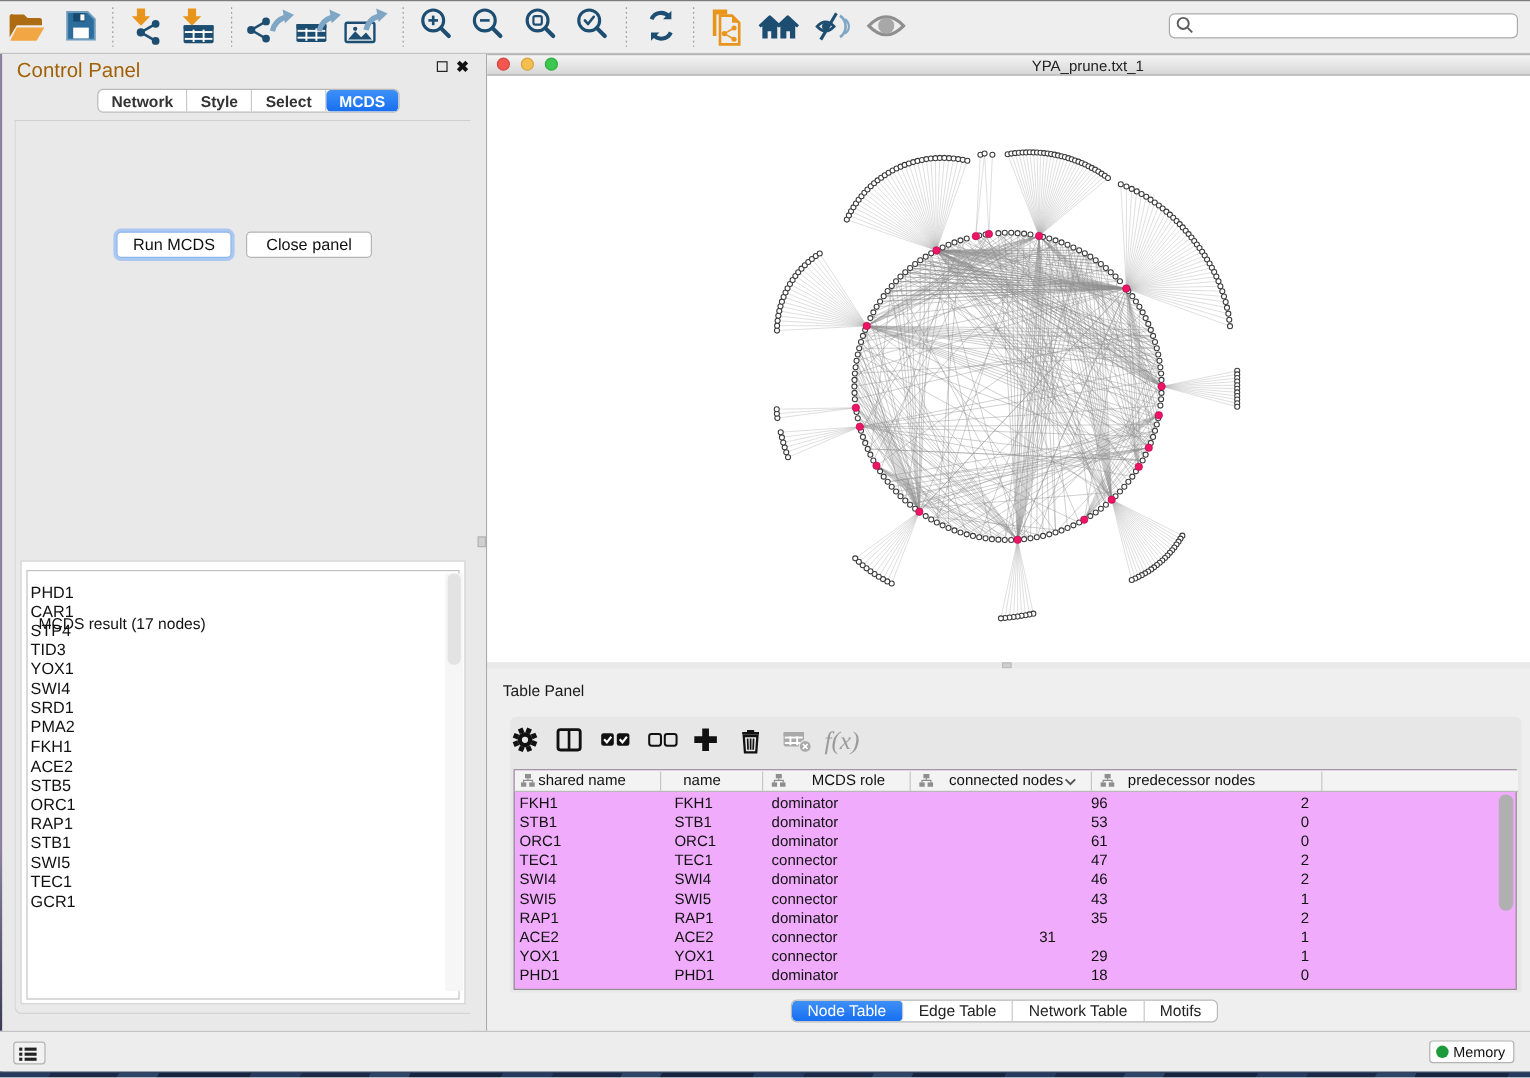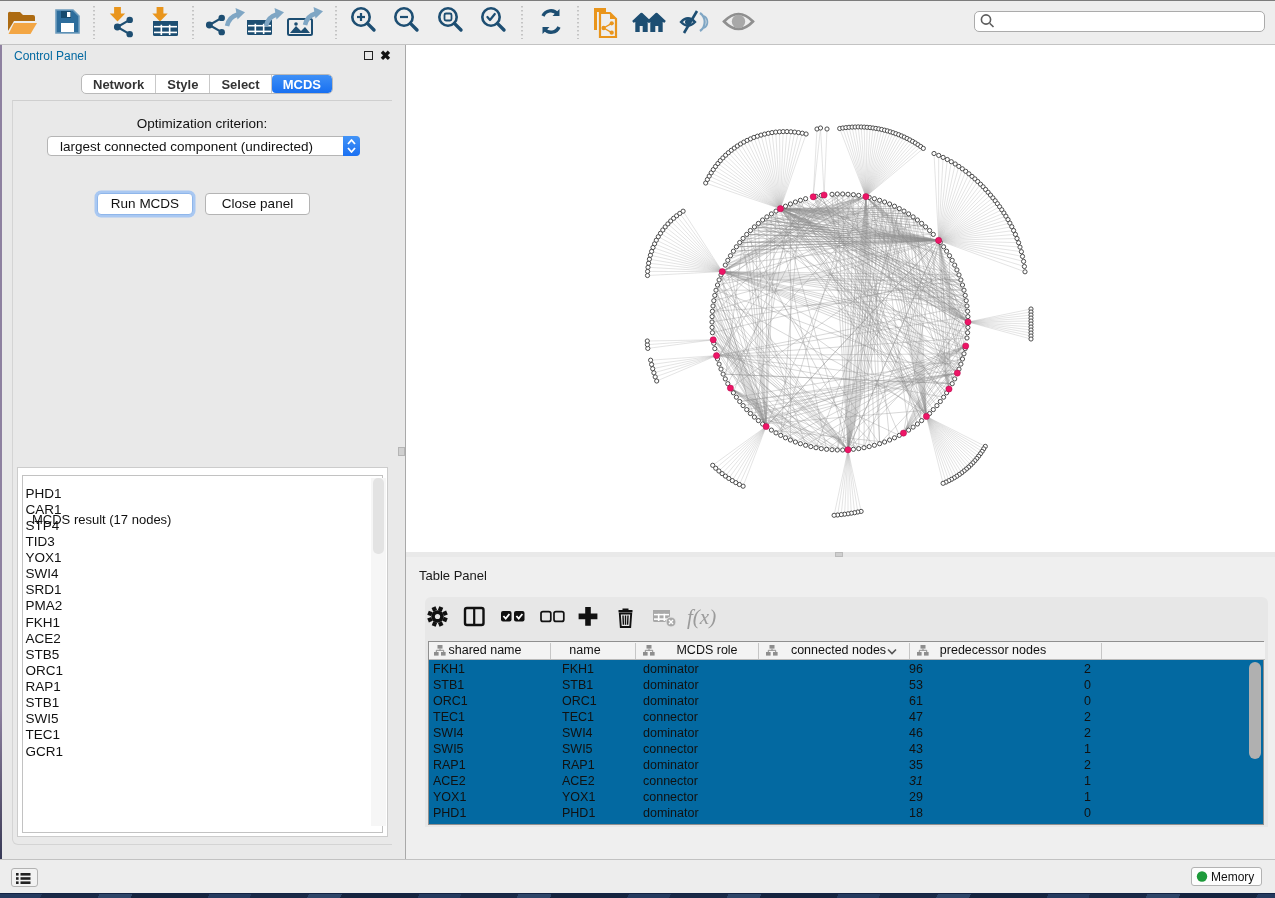--- a/index.html
+++ b/index.html
@@ -4,21 +4,21 @@
 <style>
 * { margin:0; padding:0; box-sizing:border-box; }
 html,body { width:1275px; height:898px; overflow:hidden; }
 body { font-family:"Liberation Sans", sans-serif; background:#ededed; position:relative; }
 .abs { position:absolute; }
 
 #topbar { left:0; top:0; width:1275px; height:45px; background:#eeeeee; border-top:1px solid #7c7c7c; border-bottom:1px solid #c3c3c3; }
 #searchbox { position:absolute; left:974px; top:10px; width:291px; height:21px; background:#fff; border:1px solid #ababab; border-radius:5px; }
 
 #cpanel { left:2px; top:45px; width:403px; height:814px; background:#e9e9e9; }
-#cpanel .title { position:absolute; left:12px; top:4px; font-size:12px; color:#0369a1; }
+#cpanel .title { position:absolute; left:12px; top:4px; font-size:17px; color:#a16207; }
 .wmax { position:absolute; width:9px; height:9px; border:1.5px solid #222; }
 .wclose { position:absolute; font-size:13px; font-weight:bold; color:#111; line-height:1; }
 #tabs { position:absolute; left:79px; top:29px; height:20px; display:flex; border:1px solid #b9b9b9; border-radius:5px; background:#fff; overflow:hidden; }
 #tabs div { font-size:13px; font-weight:600; color:#333; padding:0 11px; line-height:19px; border-right:1px solid #c9c9c9; }
 #tabs div:last-child { border-right:none; }
 #tabs .on { background:linear-gradient(#3f90f6,#176ff1); color:#fff; border-radius:4px; }
 #cpcontent { position:absolute; left:10px; top:55px; width:389px; height:745px; border-radius:0 0 6px 6px; border:1px solid #d4d4d4; border-top:1px solid #cfcfcf; }
 #optlabel { position:absolute; left:0; top:15px; width:378px; text-align:center; font-size:13.5px; color:#111; }
 #dropdown { position:absolute; left:34px; top:35px; width:313px; height:20px; background:#fff; border:1px solid #b5b5b5; border-radius:4px; font-size:13.5px; color:#111; line-height:19px; padding-left:12px; }
 #dropdown .step { position:absolute; right:-1px; top:-1px; width:17px; height:20px; background:linear-gradient(#4394f7,#1a70f2); border-radius:0 4px 4px 0; }
@@ -37,21 +37,21 @@
 #nettitle .t { position:absolute; left:66px; width:869px; text-align:center; top:2px; font-size:12.5px; color:#222; }
 .light { position:absolute; top:2px; width:11px; height:11px; border-radius:50%; }
 #vsplit { left:392px; top:45px; width:14px; height:814px; background:#e9e9e9; }
 #vline { left:405px; top:45px; width:1px; height:814px; background:#a9a9a9; }
 #hsplit { left:406px; top:552px; width:869px; height:5px; background:#e9e9e9; }
 
 #tpanel { left:406px; top:557px; width:869px; height:302px; background:#efefef; }
 #tpanel .title { position:absolute; left:13px; top:11px; font-size:13px; color:#1a1a1a; }
 #tcard { position:absolute; left:19px; top:40px; width:843px; height:230px; background:#e7e7e7; border-radius:6px 6px 0 0; }
 #ttoolbar { position:absolute; left:0; top:0; width:843px; height:44px; }
-#ttable { position:absolute; left:3px; top:44px; width:836px; height:184px; background:#0369a1; border:1px solid #8f8f8f; }
+#ttable { position:absolute; left:3px; top:44px; width:836px; height:184px; background:#f0abfc; border:1px solid #8f8f8f; }
 #thead { position:absolute; left:0; top:0; width:836px; height:18px; background:#f3f3f3; border-bottom:1px solid #b9b9b9; font-size:12.5px; color:#111; }
 #thead .c { position:absolute; top:1px; text-align:center; }
 #thead .sep { position:absolute; top:1px; height:16px; width:1px; background:#c6c6c6; }
 .rows { position:absolute; left:0; top:19px; font-size:12.5px; color:#111; }
 .rows .r { position:absolute; height:16px; line-height:16px; white-space:pre; }
 #tsb { position:absolute; right:2px; top:20px; width:12px; height:97px; background:#b0b0b0; border-radius:6px; }
 #btabs { position:absolute; left:253px; top:276px; height:19px; display:flex; border:1px solid #b9b9b9; border-radius:5px; background:#fff; overflow:hidden; }
 #btabs div { font-size:13px; color:#222; padding:0 13px; line-height:18px; border-right:1px solid #c9c9c9; }
 #btabs div:last-child { border-right:none; }
 #btabs .on { background:linear-gradient(#3f90f6,#176ff1); color:#fff; border-radius:4px; }
@@ -72,44 +72,43 @@
   <div class="title">Control Panel</div>
   <div class="wmax" style="left:362px; top:6px;"></div>
   <div class="wclose" style="left:378px; top:4px;">✖</div>
   <div id="tabs">
       <div>Network</div>
       <div>Style</div>
       <div>Select</div>
       <div class="on">MCDS</div>
     </div>
   <div id="cpcontent">
-    <div id="optlabel">Optimization criterion:</div>
-    <div id="dropdown">largest connected component (undirected)<span class="step">
-          <svg width="17" height="20" style="position:absolute;left:0;top:0">
-            <path d="M 5 8 l 3.5 -4 l 3.5 4" fill="none" stroke="#fff" stroke-width="1.8" stroke-linejoin="round"></path>
-            <path d="M 5 12 l 3.5 4 l 3.5 -4" fill="none" stroke="#fff" stroke-width="1.8" stroke-linejoin="round"></path>
-          </svg>
-        </span></div>
     <div class="btn" id="runbtn">Run MCDS</div>
     <div class="btn" id="closebtn">Close panel</div>
     <div id="mcdsbox">
       <div id="mcdsfield">
           <span id="mcdslegend">MCDS result (17 nodes)</span>
         </div>
       <div id="mcdslist">PHD1<br>CAR1<br>STP4<br>TID3<br>YOX1<br>SWI4<br>SRD1<br>PMA2<br>FKH1<br>ACE2<br>STB5<br>ORC1<br>RAP1<br>STB1<br>SWI5<br>TEC1<br>GCR1</div>
       <div id="mcdssb">
           <div class="thumb"></div>
         </div>
     </div>
   </div>
 </div>
 <div class="abs" id="vsplit"></div>
 <div class="abs" id="vline"></div>
 <div class="abs" style="left:398px;top:447px;width:7px;height:9px;background:#d0d0d0;border:1px solid #b5b5b5;"></div>
 <div class="abs" id="netview">
+  <div id="nettitle">
+    <div class="light" style="left:8px; background:#f3564d; border:0.5px solid #d44a42;"></div>
+    <div class="light" style="left:28px; background:#f5bf4f; border:0.5px solid #d6a53e;"></div>
+    <div class="light" style="left:48px; background:#3cc84e; border:0.5px solid #2fae41;"></div>
+    <div class="t">YPA_prune.txt_1</div>
+  </div>
   <div style="position:absolute; left:0; top:18px;"><svg width="869" height="489" viewBox="0 0 869 489" xmlns="http://www.w3.org/2000/svg">
 <g stroke="#b3b3b3" stroke-width="0.7" stroke-opacity="0.5">
 <line x1="374.4" y1="145.7" x2="299.7" y2="120.0"></line>
 <line x1="374.4" y1="145.7" x2="301.4" y2="116.5"></line>
 <line x1="374.4" y1="145.7" x2="303.2" y2="113.1"></line>
 <line x1="374.4" y1="145.7" x2="305.2" y2="109.8"></line>
 <line x1="374.4" y1="145.7" x2="307.3" y2="106.6"></line>
 <line x1="374.4" y1="145.7" x2="309.5" y2="103.5"></line>
 <line x1="374.4" y1="145.7" x2="311.9" y2="100.5"></line>
 <line x1="374.4" y1="145.7" x2="314.3" y2="97.6"></line>
@@ -1122,36 +1121,42 @@
 <div class="r" style="left:394px;top:80px;width:100px;text-align:right;">43</div>
 <div class="r" style="left:562px;top:80px;width:100px;text-align:right;">1</div>
 <div class="r" style="left:4px;top:96px;">RAP1</div>
 <div class="r" style="left:133px;top:96px;">RAP1</div>
 <div class="r" style="left:214px;top:96px;">dominator</div>
 <div class="r" style="left:394px;top:96px;width:100px;text-align:right;">35</div>
 <div class="r" style="left:562px;top:96px;width:100px;text-align:right;">2</div>
 <div class="r" style="left:4px;top:112px;">ACE2</div>
 <div class="r" style="left:133px;top:112px;">ACE2</div>
 <div class="r" style="left:214px;top:112px;">connector</div>
-<div class="r" style="left:394px;top:112px;width:100px;text-align:right;font-style:italic;">31</div>
+<div class="r" style="left:394px;top:112px;width:100px;text-align:center;">31</div>
 <div class="r" style="left:562px;top:112px;width:100px;text-align:right;">1</div>
 <div class="r" style="left:4px;top:128px;">YOX1</div>
 <div class="r" style="left:133px;top:128px;">YOX1</div>
 <div class="r" style="left:214px;top:128px;">connector</div>
 <div class="r" style="left:394px;top:128px;width:100px;text-align:right;">29</div>
 <div class="r" style="left:562px;top:128px;width:100px;text-align:right;">1</div>
 <div class="r" style="left:4px;top:144px;">PHD1</div>
 <div class="r" style="left:133px;top:144px;">PHD1</div>
 <div class="r" style="left:214px;top:144px;">dominator</div>
 <div class="r" style="left:394px;top:144px;width:100px;text-align:right;">18</div>
 <div class="r" style="left:562px;top:144px;width:100px;text-align:right;">0</div>
         </div>
       <div id="tsb"></div>
     </div>
   </div>
+  <div id="btabs">
+      <div class="on">Node Table</div>
+      <div>Edge Table</div>
+      <div>Network Table</div>
+      <div>Motifs</div>
+    </div>
 </div>
 <div class="abs" id="statusbar">
   <div id="listbtn"><svg width="21" height="17" style="margin:1px 0 0 1px" xmlns="http://www.w3.org/2000/svg">
         <g fill="#222">
           <rect x="3" y="3" width="2.6" height="2.6"></rect>
           <rect x="3" y="7.2" width="2.6" height="2.6"></rect>
           <rect x="3" y="11.4" width="2.6" height="2.6"></rect>
           <rect x="7.5" y="3" width="10" height="2.6"></rect>
           <rect x="7.5" y="7.2" width="10" height="2.6"></rect>
           <rect x="7.5" y="11.4" width="10" height="2.6"></rect>

